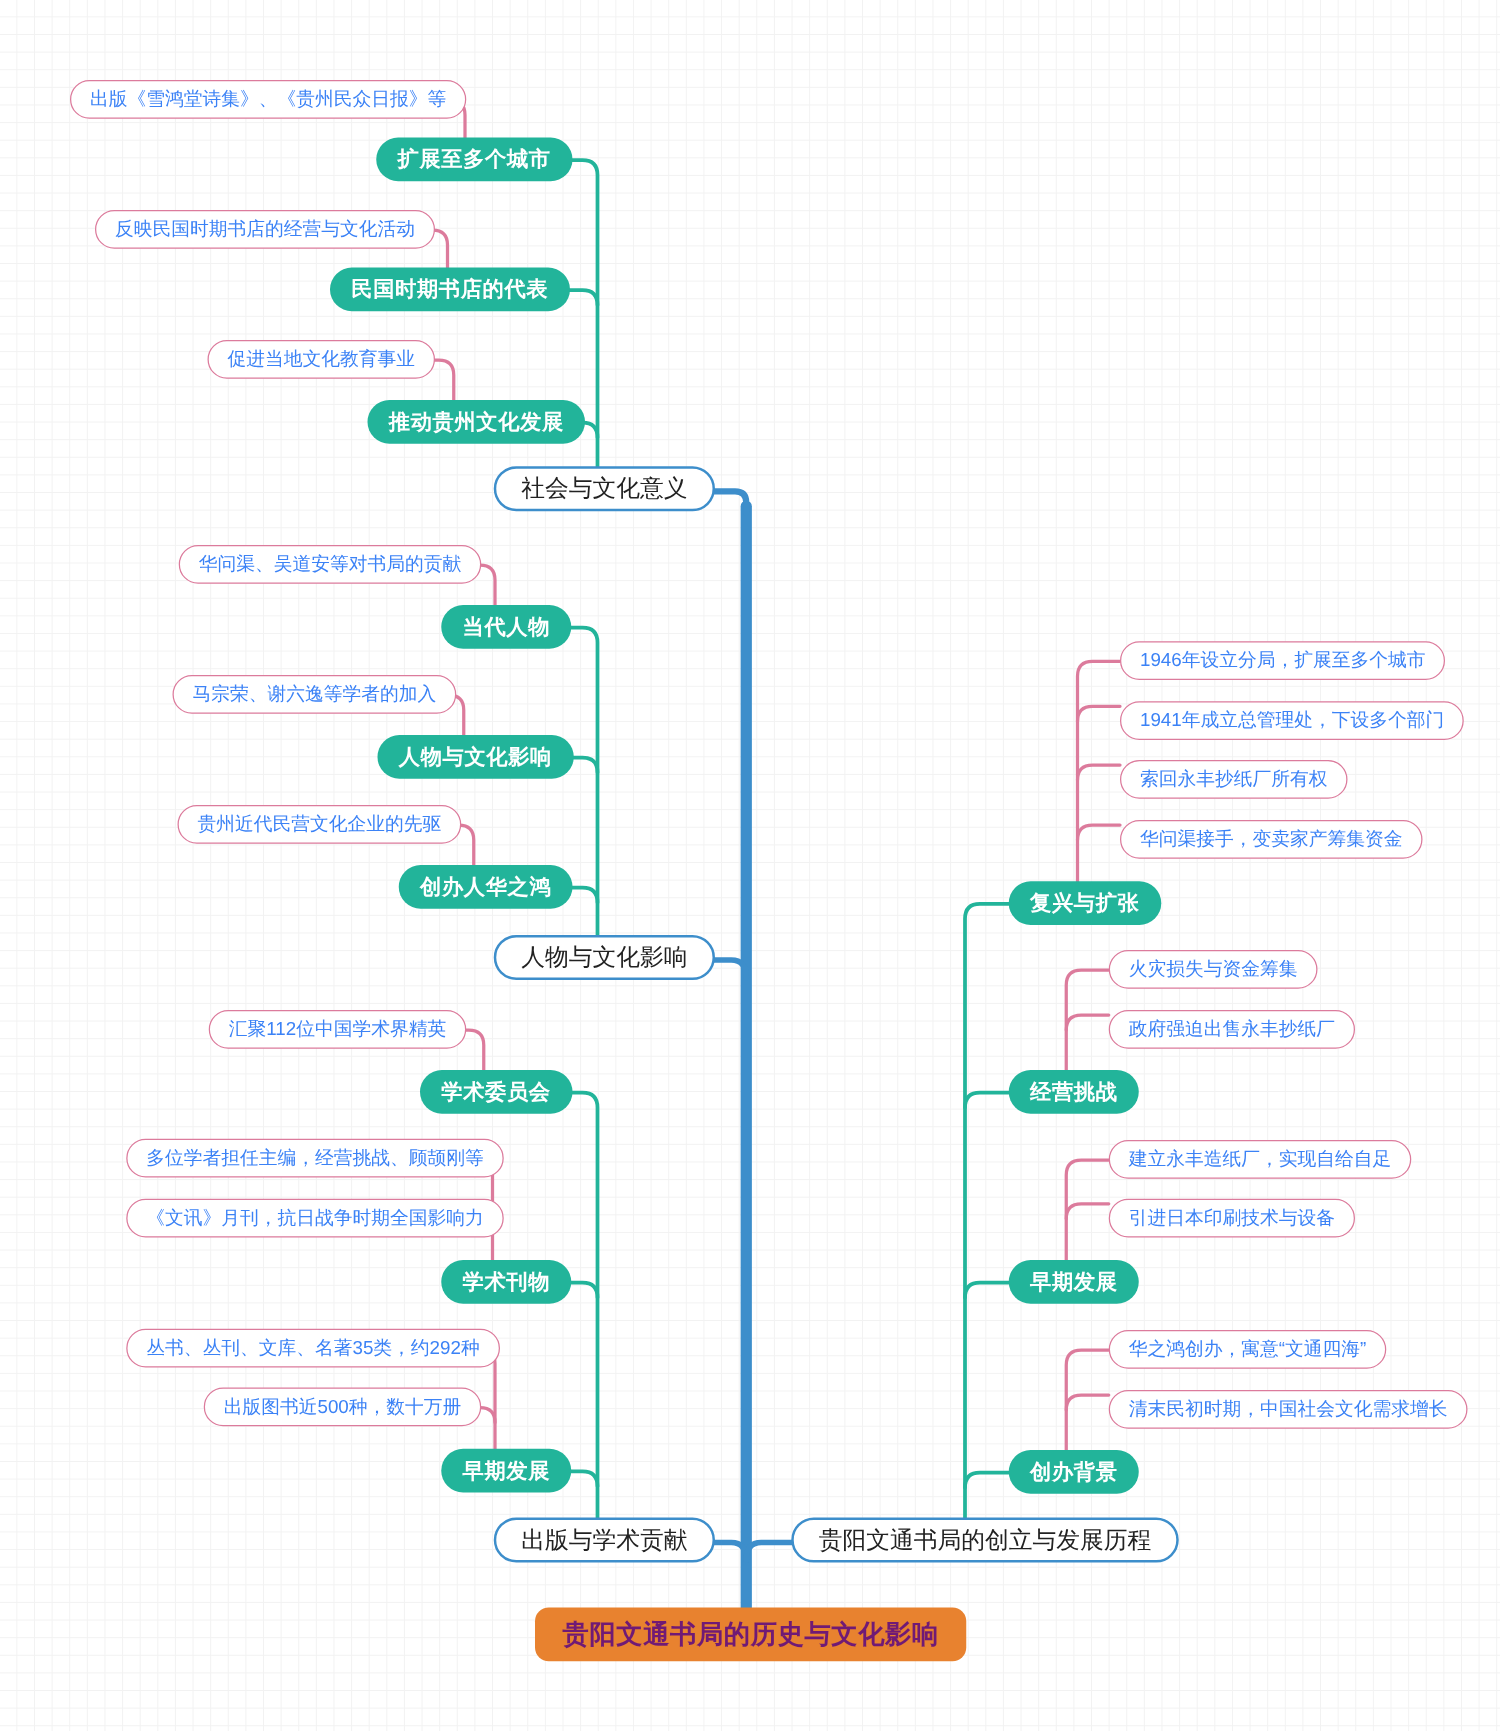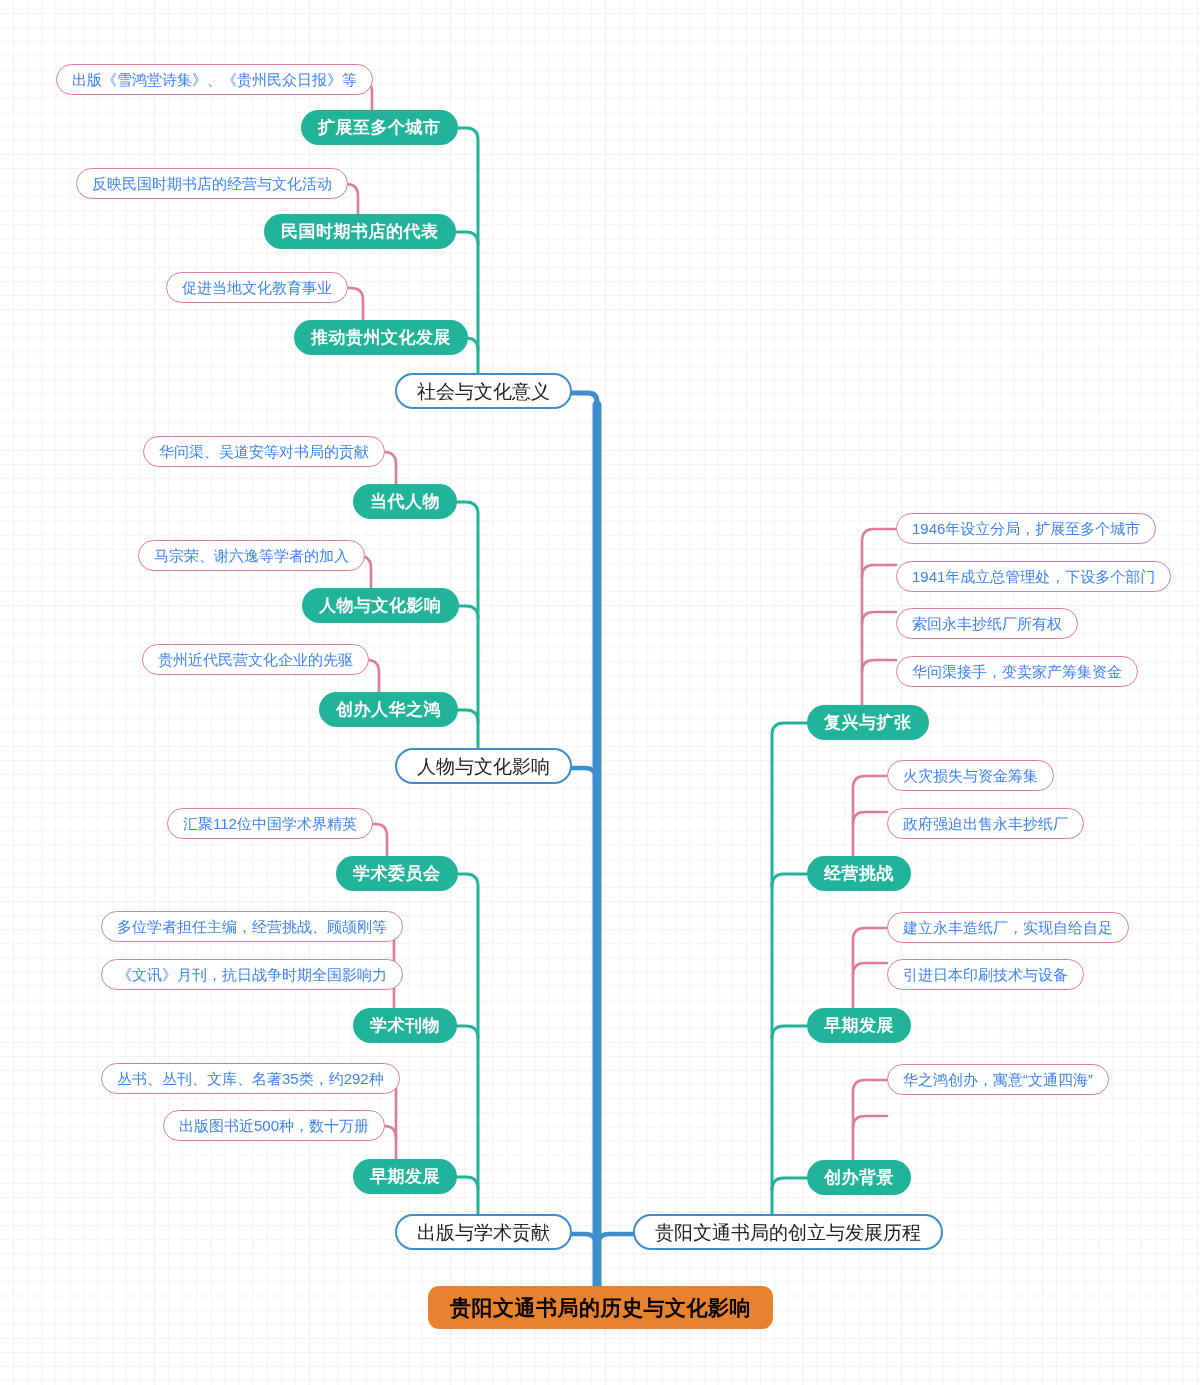--- a/index.html
+++ b/index.html
@@ -32,21 +32,21 @@
     box-sizing: border-box;
     display: flex;
     align-items: center;
     justify-content: center;
     white-space: nowrap;
     line-height: 1;
   }
   
   .n-root {
     background: #e8822f;
-    color: #000000;
+    color: #701a75;
     font-size: 21px;
     font-weight: bold;
     border-radius: 11px;
     height: 43px;
     padding: 0 22px;
     letter-spacing: 0.5px;
   }
   
   .n-branch {
     background: #ffffff;
@@ -217,14 +217,15 @@
   <div class="node n-leaf" style="left:896px; top:608px;">索回永丰抄纸厂所有权</div>
   <div class="node n-leaf" style="left:896px; top:656px;">华问渠接手，变卖家产筹集资金</div>
 
   <div class="node n-leaf" style="left:887px; top:760px;">火灾损失与资金筹集</div>
   <div class="node n-leaf" style="left:887px; top:808px;">政府强迫出售永丰抄纸厂</div>
 
   <div class="node n-leaf" style="left:887px; top:912px;">建立永丰造纸厂，实现自给自足</div>
   <div class="node n-leaf" style="left:887px; top:959px;">引进日本印刷技术与设备</div>
 
   <div class="node n-leaf" style="left:887px; top:1064px;">华之鸿创办，寓意“文通四海”</div>
+  <div class="node n-leaf" style="left:887px; top:1112px;">清末民初时期，中国社会文化需求增长</div>
 
 </div>
 
 </body></html>

